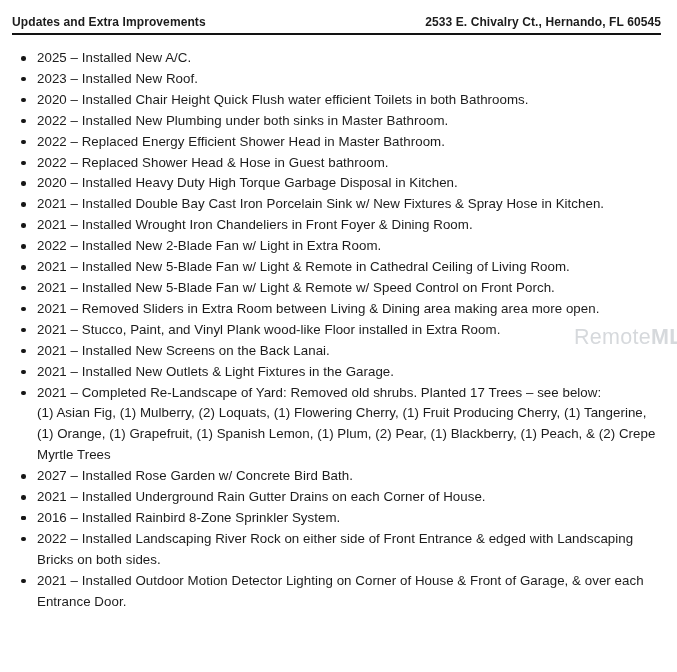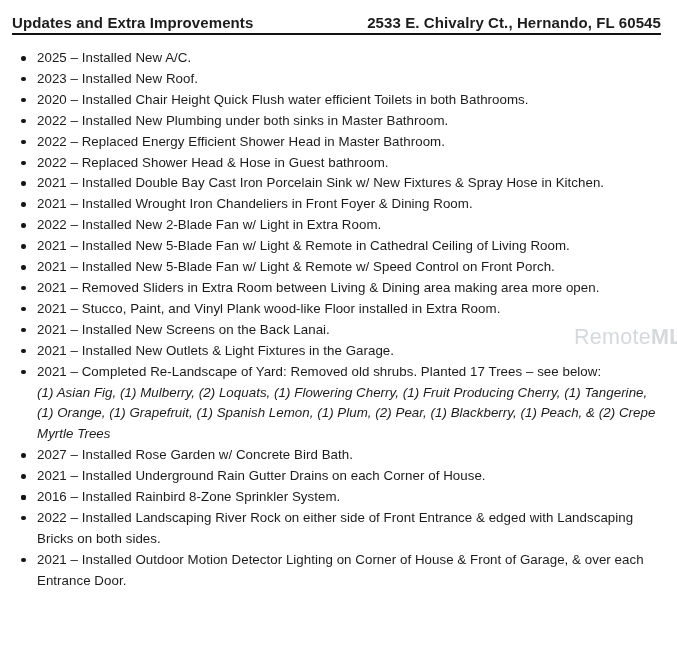--- a/index.html
+++ b/index.html
@@ -18,21 +18,21 @@
   }
   .page {
     padding: 15px 16px 0 12px;
     position: relative;
   }
   .doc-header {
     display: flex;
     justify-content: space-between;
     align-items: baseline;
     font-weight: bold;
-    font-size: 15px;
+    font-size: 12px;
     line-height: 15px;
     border-bottom: 2px solid #121212;
     padding-bottom: 3px;
     letter-spacing: 0.1px;
   }
   .improvements-list {
     list-style: none;
     margin: 13px 0 7px 0;
     padding: 0;
     font-size: 13.3px;
@@ -46,21 +46,20 @@
   .bullet-dot {
     position: absolute;
     left: 9px;
     top: 8px;
     width: 4.5px;
     height: 4.5px;
     border-radius: 50%;
     background: #161616;
   }
   .item-note {
-    font-style: italic;
   }
   .watermark {
     position: absolute;
     left: 574px;
     top: 325px;
     font-size: 21.5px;
     line-height: 24px;
     color: #d2d5d9;
     letter-spacing: 0.3px;
     opacity: 0.9;
@@ -81,20 +80,21 @@
     <span>2533 E. Chivalry Ct., Hernando, FL 60545</span>
   </div>
 
   <ul class="improvements-list">
       <li><span class="bullet-dot"></span><span class="item-text">2025 – Installed New A/C.</span></li>
       <li><span class="bullet-dot"></span><span class="item-text">2023 – Installed New Roof.</span></li>
       <li><span class="bullet-dot"></span><span class="item-text">2020 – Installed Chair Height Quick Flush water efficient Toilets in both Bathrooms.</span></li>
       <li><span class="bullet-dot"></span><span class="item-text">2022 – Installed New Plumbing under both sinks in Master Bathroom.</span></li>
       <li><span class="bullet-dot"></span><span class="item-text">2022 – Replaced Energy Efficient Shower Head in Master Bathroom.</span></li>
       <li><span class="bullet-dot"></span><span class="item-text">2022 – Replaced Shower Head &amp; Hose in Guest bathroom.</span></li>
+      <li><span class="bullet-dot"></span><span class="item-text">2020 – Installed Heavy Duty High Torque Garbage Disposal in Kitchen.</span></li>
       <li><span class="bullet-dot"></span><span class="item-text">2021 – Installed Double Bay Cast Iron Porcelain Sink w/ New Fixtures &amp; Spray Hose in Kitchen.</span></li>
       <li><span class="bullet-dot"></span><span class="item-text">2021 – Installed Wrought Iron Chandeliers in Front Foyer &amp; Dining Room.</span></li>
       <li><span class="bullet-dot"></span><span class="item-text">2022 – Installed New 2-Blade Fan w/ Light in Extra Room.</span></li>
       <li><span class="bullet-dot"></span><span class="item-text">2021 – Installed New 5-Blade Fan w/ Light &amp; Remote in Cathedral Ceiling of Living Room.</span></li>
       <li><span class="bullet-dot"></span><span class="item-text">2021 – Installed New 5-Blade Fan w/ Light &amp; Remote w/ Speed Control on Front Porch.</span></li>
       <li><span class="bullet-dot"></span><span class="item-text">2021 – Removed Sliders in Extra Room between Living &amp; Dining area making area more open.</span></li>
       <li><span class="bullet-dot"></span><span class="item-text">2021 – Stucco, Paint, and Vinyl Plank wood-like Floor installed in Extra Room.</span></li>
       <li><span class="bullet-dot"></span><span class="item-text">2021 – Installed New Screens on the Back Lanai.</span></li>
       <li><span class="bullet-dot"></span><span class="item-text">2021 – Installed New Outlets &amp; Light Fixtures in the Garage.</span></li>
       <li><span class="bullet-dot"></span><span class="item-text">2021 – Completed Re-Landscape of Yard: Removed old shrubs. Planted 17 Trees – see below:</span><div class="item-note">(1) Asian Fig, (1) Mulberry, (2) Loquats, (1) Flowering Cherry, (1) Fruit Producing Cherry, (1) Tangerine, (1) Orange, (1) Grapefruit, (1) Spanish Lemon, (1) Plum, (2) Pear, (1) Blackberry, (1) Peach, &amp; (2) Crepe Myrtle Trees</div></li>

